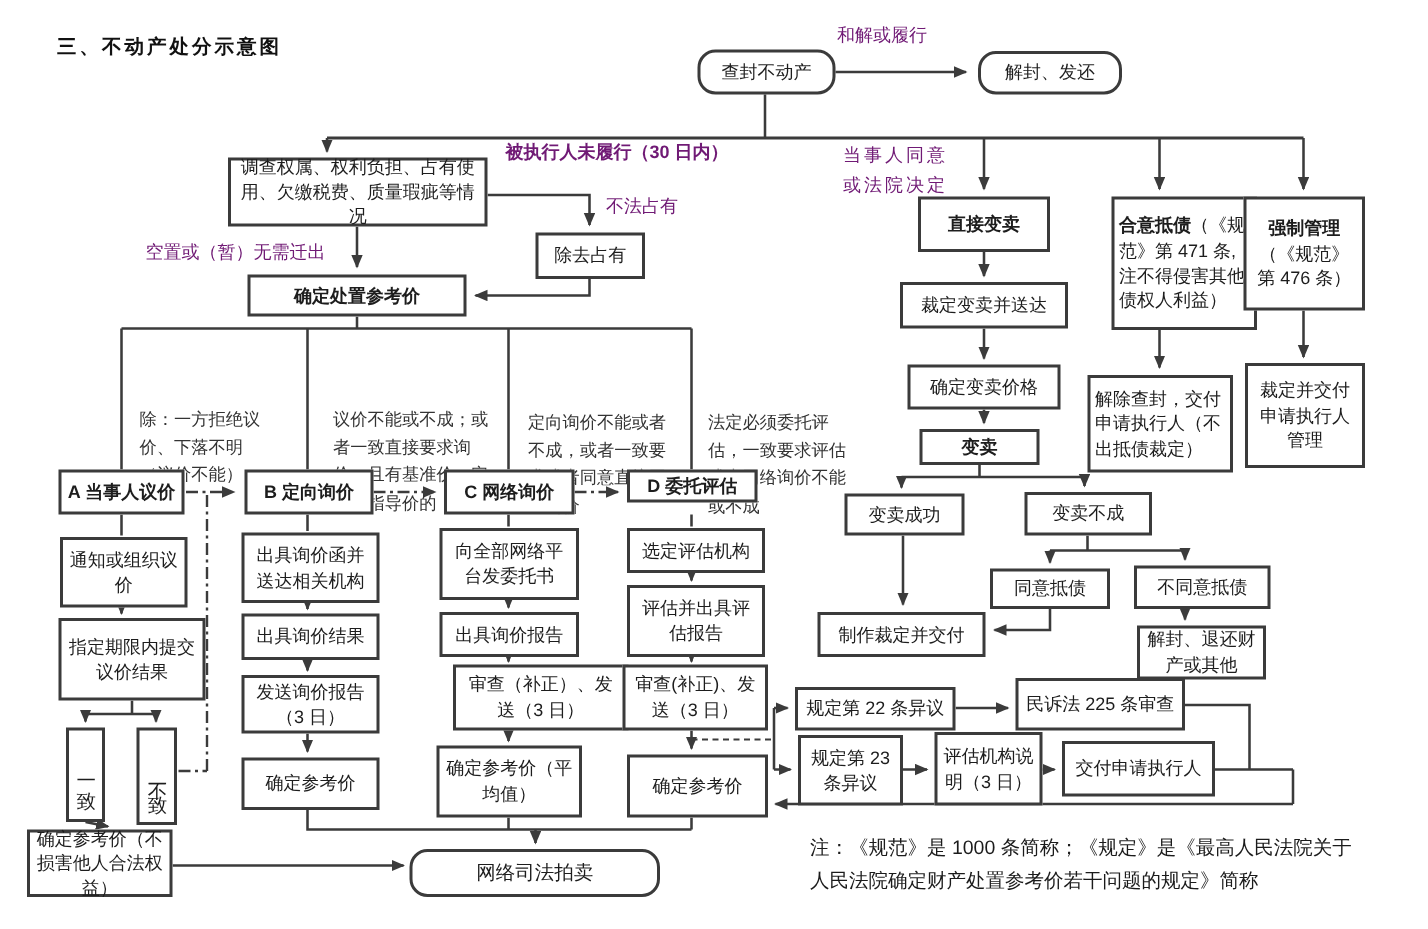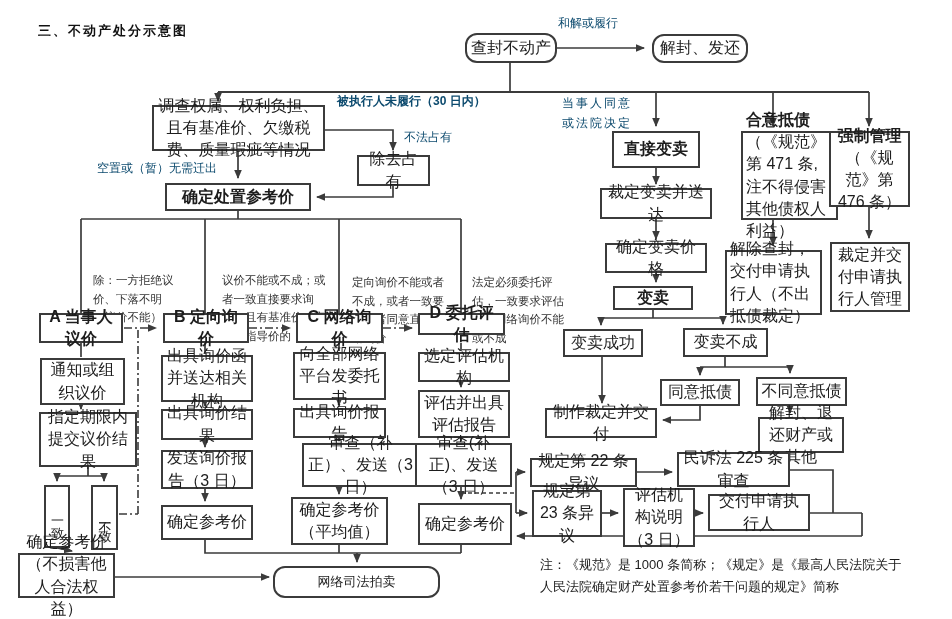--- a/index.html
+++ b/index.html
@@ -2,26 +2,26 @@
 <html><head>
 <meta charset="utf-8">
 <style>
   * { margin:0; padding:0; box-sizing:border-box; }
   html,body { background:#ffffff; }
   body { font-family:"Liberation Sans","DejaVu Sans",sans-serif; }
   #stage { position:relative; width:952px; height:619px; background:#ffffff; overflow:hidden; color:#222; }
   #wires { position:absolute; left:0; top:0; z-index:0; }
   .bx { position:absolute; z-index:1; border:2px solid #3b3b3b; background:#fff;
         display:flex; align-items:center; justify-content:center; text-align:center;
-        font-size:16px; line-height:1.38; padding:1px 3px; color:#1d1d1d; }
+        font-size:12px; line-height:1.38; padding:1px 3px; color:#1d1d1d; }
   .rd { border-radius:12px; }
   .b  { font-weight:bold; }
   .ta-l { text-align:left; justify-content:flex-start; }
   .vert { writing-mode:vertical-rl; text-orientation:upright; letter-spacing:4px; font-size:13px; }
-  .lbl { position:absolute; z-index:1; font-size:12px; color:#0c4a6e; line-height:1.65;
+  .lbl { position:absolute; z-index:1; font-size:12px; color:#701a75; line-height:1.65;
          white-space:pre-line; }
   .lbl.b { font-weight:bold; }
   .note { position:absolute; z-index:1; font-size:11.5px; color:#333; line-height:1.62;
           font-family:"Liberation Serif","DejaVu Serif",serif;margin-top:40px; }
   #title { position:absolute; left:38px; top:22px; z-index:1; font-size:13px; font-weight:bold;
            letter-spacing:2px; color:#111; }
   #footnote { position:absolute; left:540px; top:554px; width:374px; z-index:1;
               font-size:13px; line-height:1.7; color:#1b1b1b; }
 </style>
 </head>
@@ -118,21 +118,21 @@
 
   <div id="title">三、不动产处分示意图</div>
 
   <div class="bx rd" style="left:465px;top:33px;width:92px;height:30px">查封不动产</div>
   <div class="lbl" style="left:558px;top:14px">和解或履行</div>
   <div class="bx rd" style="left:652px;top:34px;width:96px;height:29px">解封、发还</div>
   <div class="lbl b" style="left:337px;top:92px">被执行人未履行（30 日内）</div>
   <div class="lbl" style="left:562px;top:94px;letter-spacing:2px">当事人同意
 或法院决定</div>
 
-  <div class="bx" style="left:152px;top:105px;width:173px;height:46px">调查权属、权利负担、且有基准价、欠缴税费、质量瑕疵等情况</div>
+  <div class="bx" style="left:152px;top:105px;width:173px;height:46px">调查权属、权利负担、占有使用、欠缴税费、质量瑕疵等情况</div>
   <div class="lbl" style="left:404px;top:128px">不法占有</div>
   <div class="bx" style="left:357px;top:155px;width:73px;height:31px">除去占有</div>
   <div class="lbl" style="left:97px;top:159px">空置或（暂）无需迁出</div>
   <div class="bx b" style="left:165px;top:183px;width:146px;height:28px">确定处置参考价</div>
 
   <div class="note" style="left:93px;top:231px;width:88px">除：一方拒绝议价、下落不明（议价不能）</div>
   <div class="note" style="left:222px;top:231px;width:112px">议价不能或不成；或者一致直接要求询价，且有基准价、定价或指导价的</div>
   <div class="note" style="left:352px;top:233px;width:95px">定向询价不能或者不成，或者一致要求或者同意直接网络询价</div>
   <div class="note" style="left:472px;top:233px;width:100px">法定必须委托评估，一致要求评估或者网络询价不能或不成</div>
 
@@ -181,17 +181,17 @@
   <div class="bx ta-l" style="left:725px;top:250px;width:97px;height:65px">解除查封，交付申请执行人（不出抵债裁定）</div>
   <div class="bx" style="left:829px;top:131px;width:81px;height:76px;flex-direction:column">
     <div class="b">强制管理</div>
     <div>（《规范》第 476 条）</div>
   </div>
   <div class="bx" style="left:830px;top:242px;width:80px;height:70px">裁定并交付申请执行人管理</div>
 
   <div class="bx" style="left:530px;top:458px;width:107px;height:29px">规定第 22 条异议</div>
   <div class="bx" style="left:532px;top:490px;width:70px;height:47px">规定第 23 条异议</div>
   <div class="bx" style="left:677px;top:452px;width:113px;height:35px">民诉法 225 条审查</div>
-  <div class="bx" style="left:623px;top:488px;width:72px;height:59px">评估机构说明（3 日）</div>
+  <div class="bx" style="left:623px;top:488px;width:72px;height:49px">评估机构说明（3 日）</div>
   <div class="bx" style="left:708px;top:494px;width:102px;height:37px">交付申请执行人</div>
 
   <div id="footnote">注：《规范》是 1000 条简称；《规定》是《最高人民法院关于人民法院确定财产处置参考价若干问题的规定》简称</div>
 </div>
 
 </body></html>

